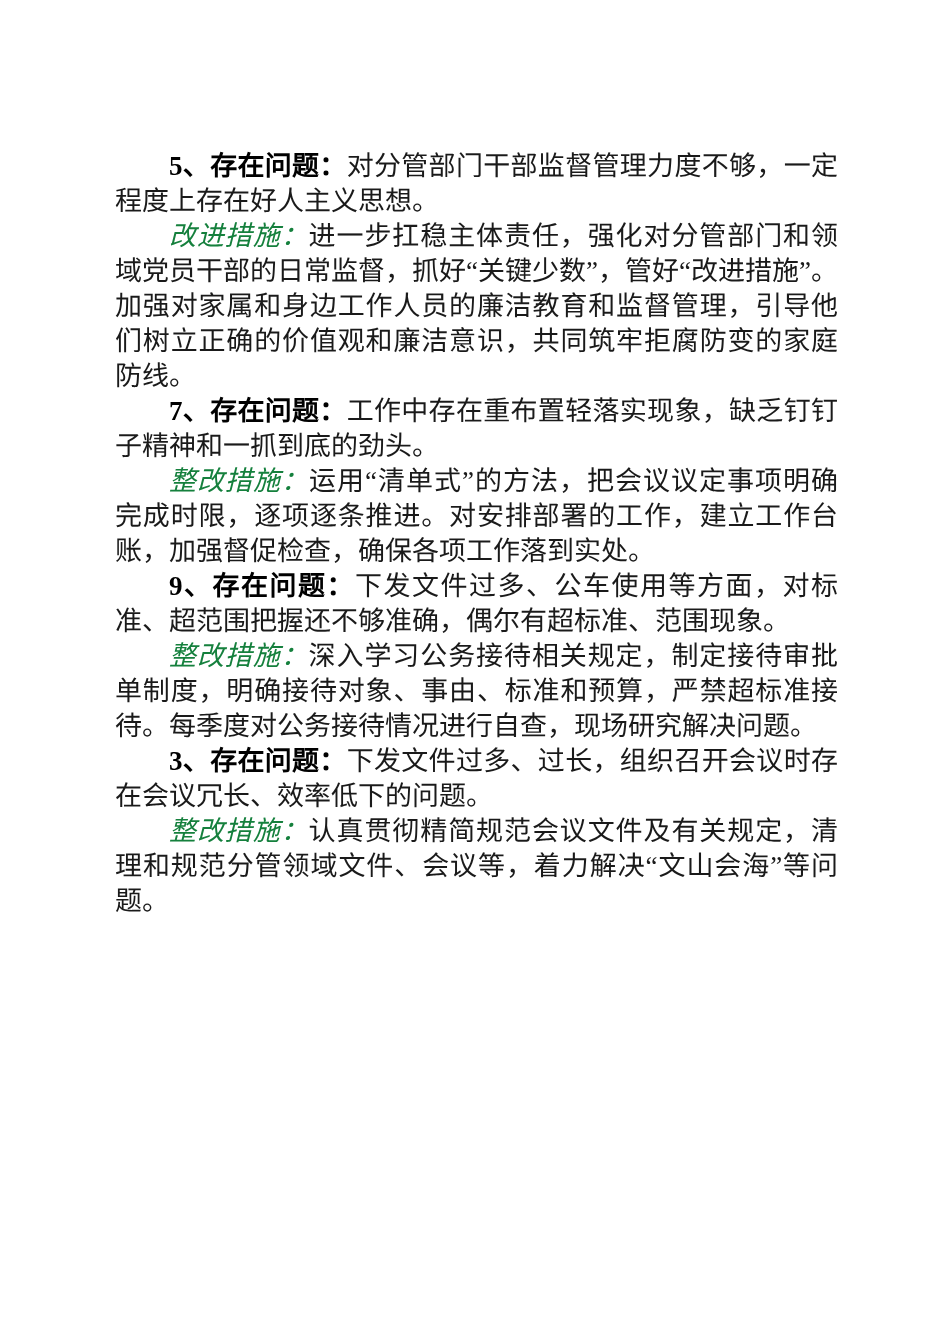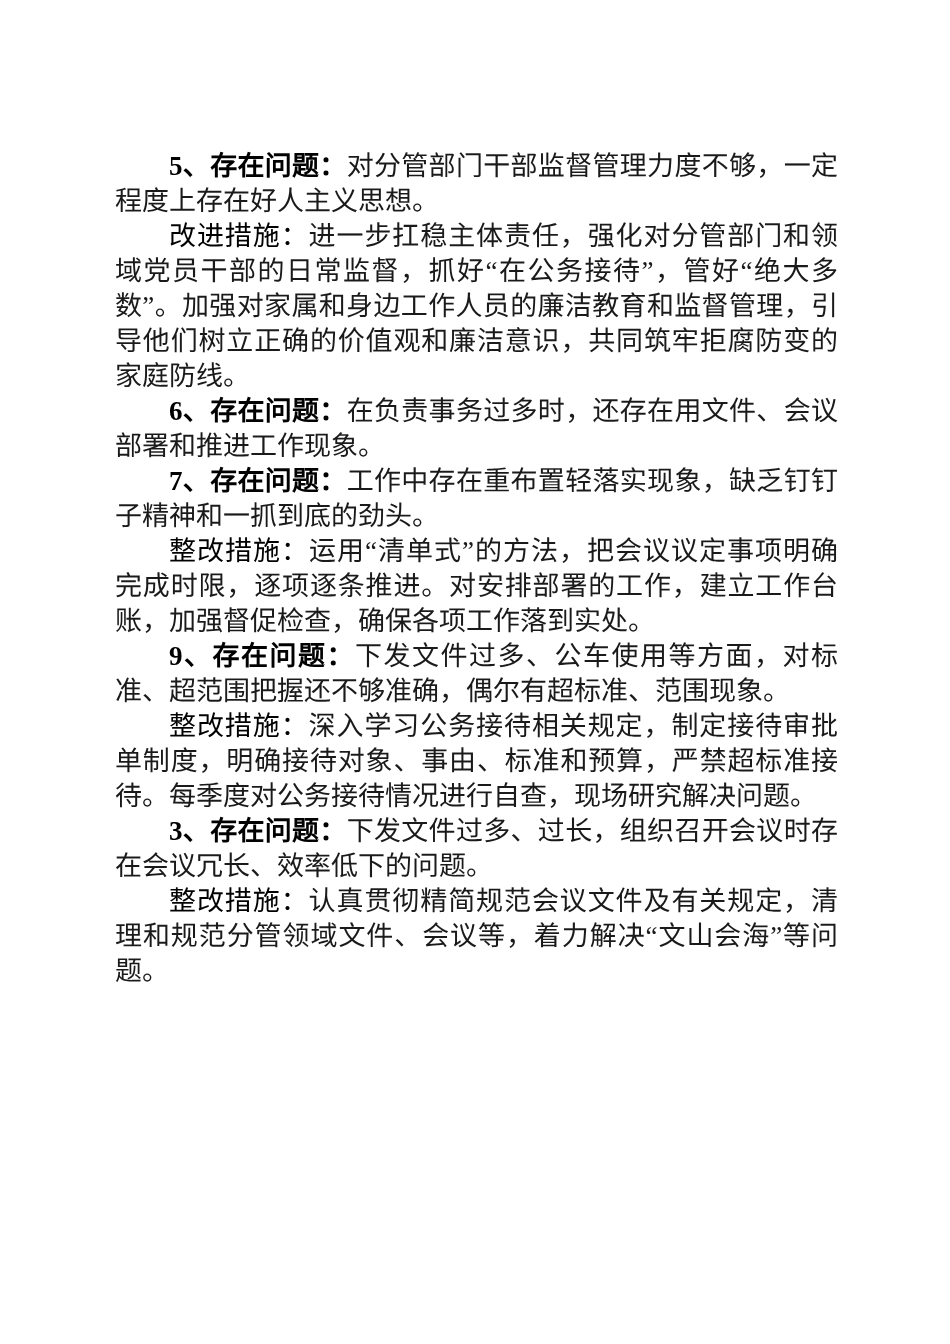--- a/index.html
+++ b/index.html
@@ -29,36 +29,36 @@
     color: #1a1a1a;
     text-align: justify;
     text-indent: 2em;
     word-break: break-all;
   }
   .head {
     font-weight: 700;
     color: #000000;
   }
   .mlabel {
-    color: #000000;
+    color: #15803d;
+    font-style: italic;
   }
 </style>
 </head>
 <body>
 
 <div class="page">
   <div class="content">
 
     <section>
       <p class="para"><span class="head">5、</span><span class="head">存在问题：</span><span>对分管部门干部监督管理力度不够，一定程度上存在好人主义思想。</span></p>
-      <p class="para"><span class="mlabel">改进措施：</span><span>进一步扛稳主体责任，强化对分管部门和领域党员干部的日常监督，抓好“在公务接待”，管好“绝大多数”。加强对家属和身边工作人员的廉洁教育和监督管理，引导他们树立正确的价值观和廉洁意识，共同筑牢拒腐防变的家庭防线。</span></p>
+      <p class="para"><span class="mlabel">改进措施：</span><span>进一步扛稳主体责任，强化对分管部门和领域党员干部的日常监督，抓好“关键少数”，管好“改进措施”。加强对家属和身边工作人员的廉洁教育和监督管理，引导他们树立正确的价值观和廉洁意识，共同筑牢拒腐防变的家庭防线。</span></p>
     </section>
 
     <section>
-      <p class="para"><span class="head">6、</span><span class="head">存在问题：</span><span>在负责事务过多时，还存在用文件、会议部署和推进工作现象。</span></p>
     </section>
 
     <section>
       <p class="para"><span class="head">7、</span><span class="head">存在问题：</span><span>工作中存在重布置轻落实现象，缺乏钉钉子精神和一抓到底的劲头。</span></p>
       <p class="para"><span class="mlabel">整改措施：</span><span>运用“清单式”的方法，把会议议定事项明确完成时限，逐项逐条推进。对安排部署的工作，建立工作台账，加强督促检查，确保各项工作落到实处。</span></p>
     </section>
 
 
     <section>
       <p class="para"><span class="head">9、</span><span class="head">存在问题：</span><span>下发文件过多、公车使用等方面，对标准、超范围把握还不够准确，偶尔有超标准、范围现象。</span></p>

